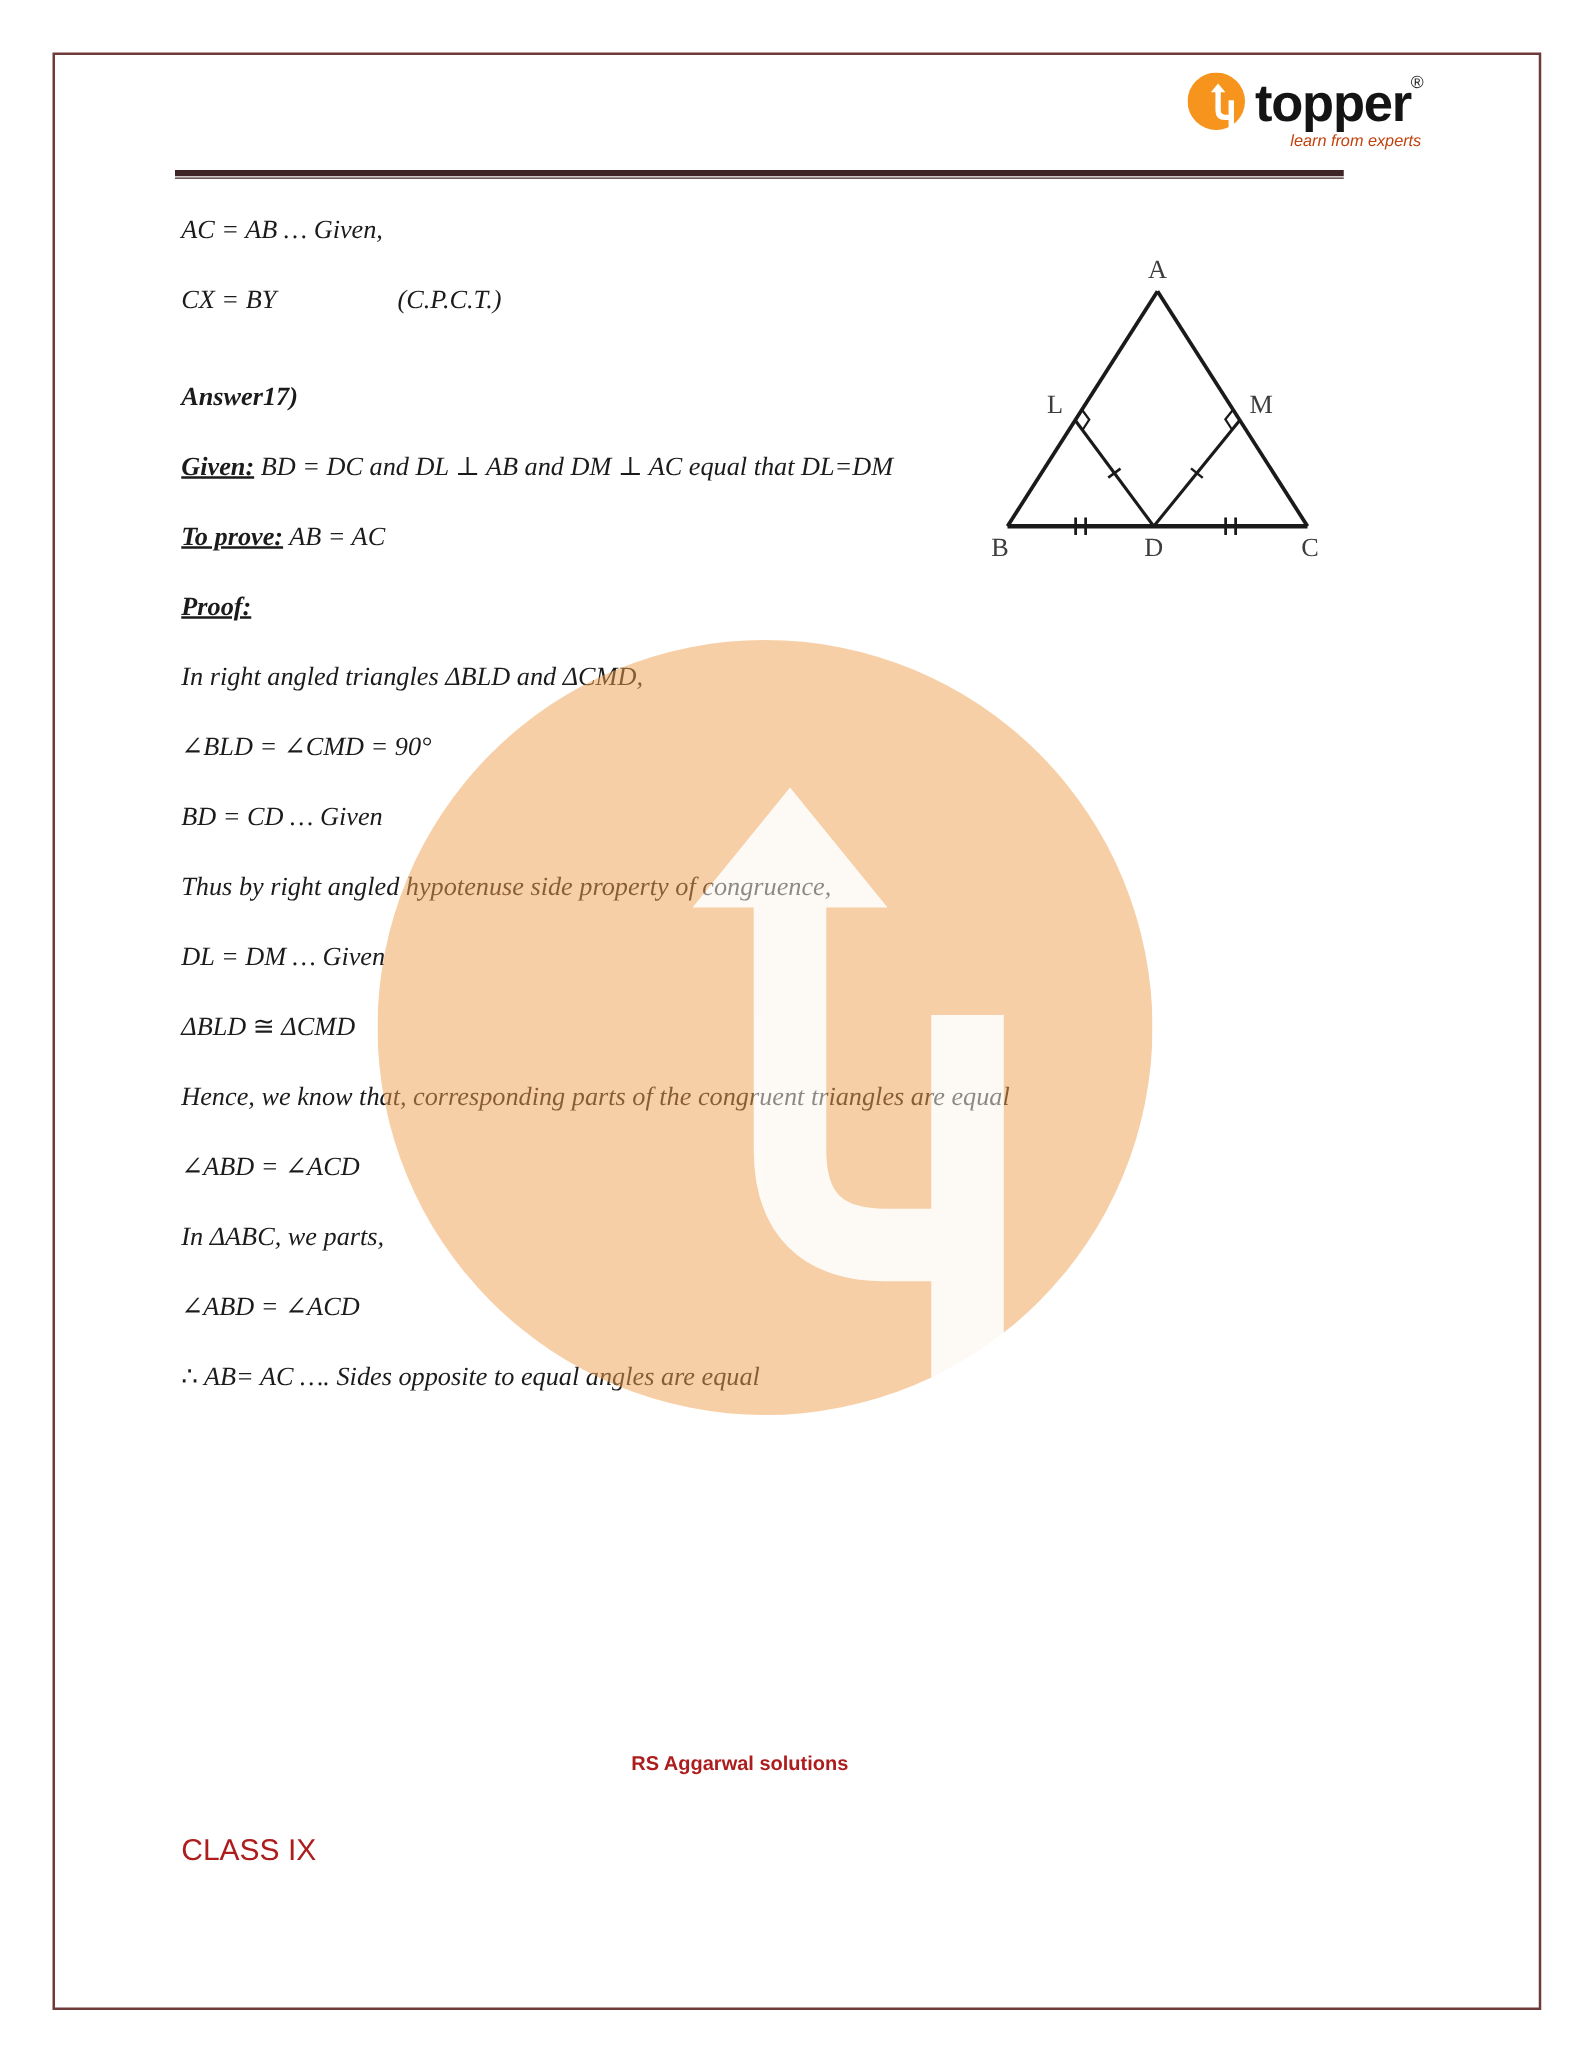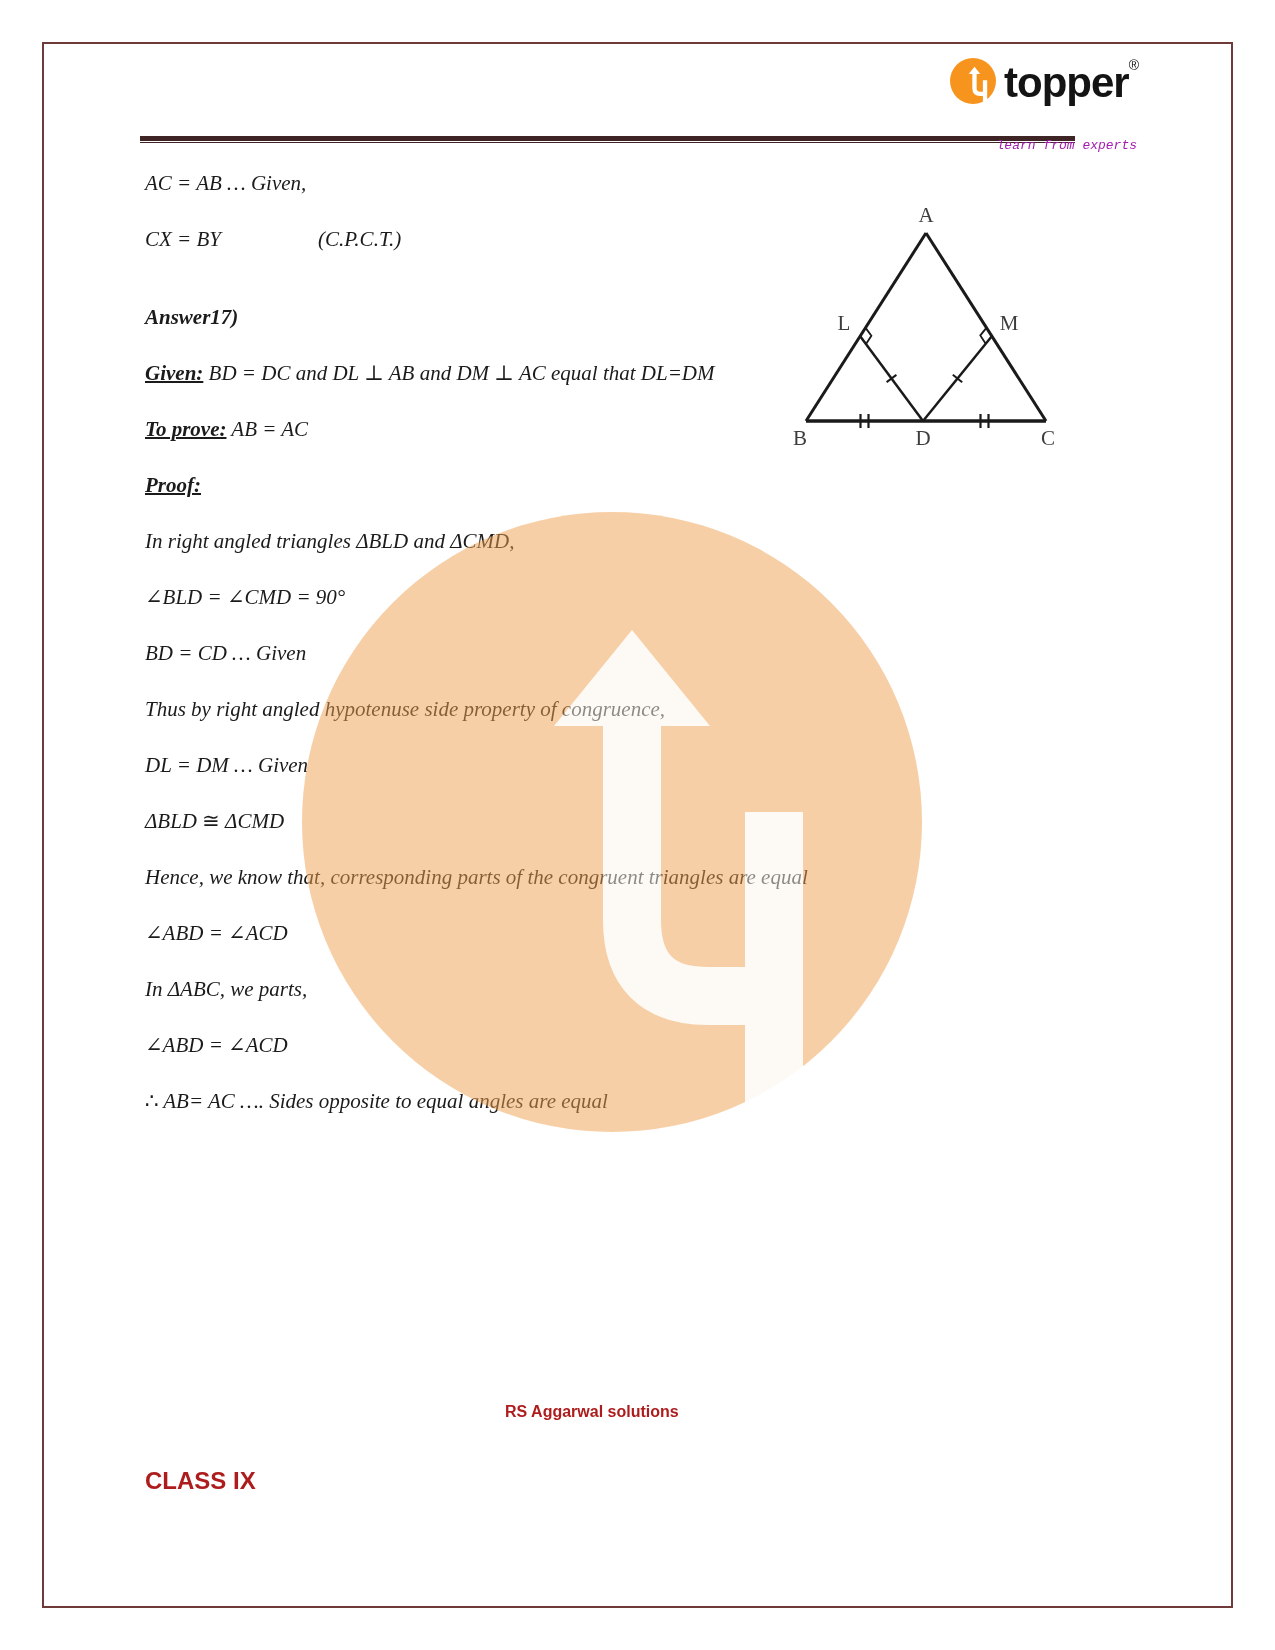--- a/index.html
+++ b/index.html
@@ -9,22 +9,22 @@
         border:2px solid #6e3a3a;pointer-events:none;}
 
   
   .logo{position:absolute;top:56px;right:136px;display:flex;align-items:flex-end;z-index:2;}
   .logo-mark{width:46px;height:46px;margin-right:8px;margin-top:2px;}
   .logo-text{position:relative;line-height:1;}
   .brand{font-family:"Liberation Sans","DejaVu Sans",sans-serif;font-weight:bold;
         font-size:42px;letter-spacing:-1px;color:#141414;}
   .reg{font-family:"Liberation Sans","DejaVu Sans",sans-serif;font-size:14px;color:#141414;
         vertical-align:top;position:relative;top:-4px;}
-  .tagline{position:absolute;right:2px;top:44px;font-style:italic;font-size:13px;color:#a21caf;
-        white-space:nowrap;font-family:Liberation Mono, monospace;margin-top:33px;}
+  .tagline{position:absolute;right:2px;top:44px;font-style:italic;font-size:13px;color:#c2410c;
+        white-space:nowrap;font-family:Liberation Sans, sans-serif;}
 
   
   .header-rule{position:absolute;left:140px;top:136px;width:935px;height:1px;
         border-top:5px solid #3e2424;border-bottom:1px solid #3e2424;z-index:1;}
 
   
   .content{position:absolute;left:145px;top:172px;width:1000px;z-index:1;font-style:italic;}
   .content p{margin:0 0 33px 0;font-size:21px;line-height:23px;white-space:nowrap;}
   .bold{font-weight:bold;}
   .lbl{font-weight:bold;text-decoration:underline;text-decoration-thickness:2px;}
@@ -35,21 +35,21 @@
   
   .figure{position:absolute;left:788px;top:198px;width:282px;height:256px;z-index:2;}
   .figure text{font-family:"Liberation Serif","DejaVu Serif",serif;font-size:21px;fill:#3d3d3d;}
 
   
   .watermark{position:absolute;left:302px;top:512px;width:620px;height:620px;
         z-index:3;opacity:0.5;pointer-events:none;}
 
   
   .footer-class{position:absolute;left:145px;top:1467px;font-family:"Liberation Sans","DejaVu Sans",sans-serif;
-        font-weight:bold;font-size:24px;color:#ad1d1d;z-index:1;}
+        font-weight:normal;font-size:24px;color:#ad1d1d;z-index:1;}
   .footer-book{position:absolute;left:505px;top:1403px;font-family:"Liberation Sans","DejaVu Sans",sans-serif;
         font-weight:bold;font-size:16px;color:#ad1d1d;z-index:1;}
 </style>
 </head>
 <body>
 
 <div class="page">
   <div class="page-border"></div>
 
   <div class="logo">

